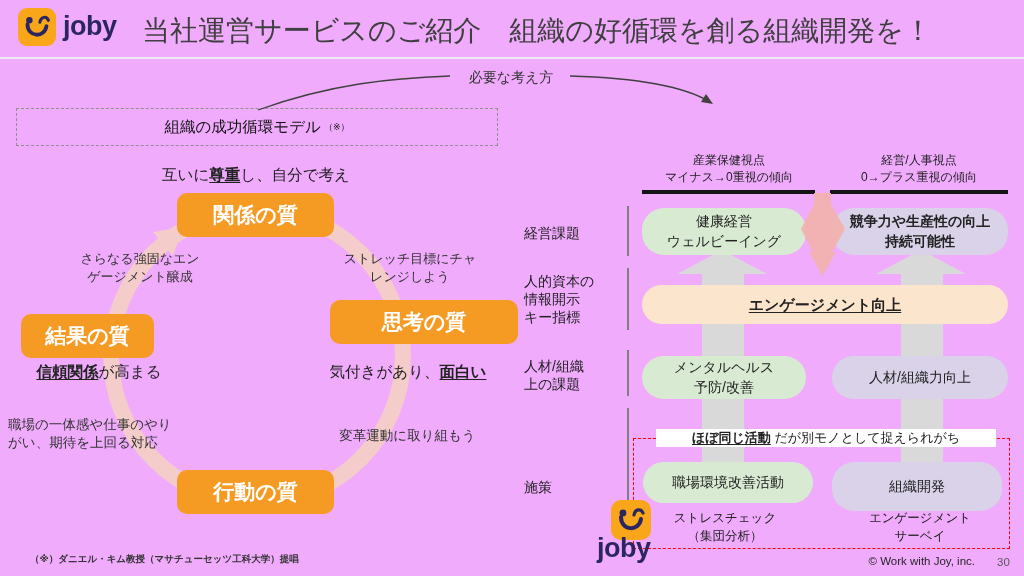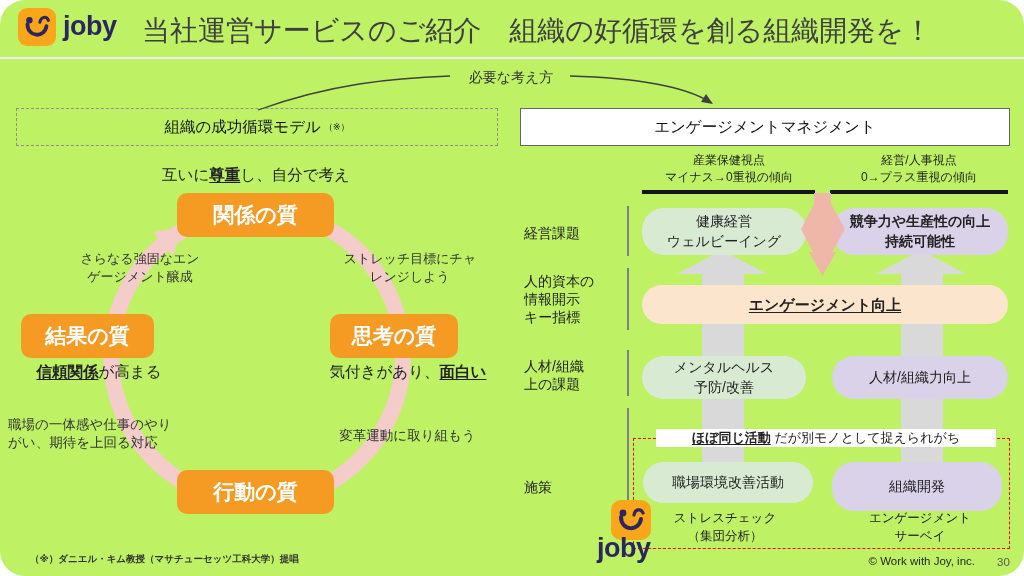--- a/index.html
+++ b/index.html
@@ -1,17 +1,17 @@
 <!DOCTYPE html>
 <html><head>
 <meta charset="utf-8">
 <style>
   html,body{margin:0;padding:0;background:#fff;}
-  .slide{position:relative;width:1024px;height:576px;background:#bef264;overflow:hidden;
-         font-family:"Liberation Sans","DejaVu Sans",sans-serif;color:#222;border-radius:25px;}
+  .slide{position:relative;width:1024px;height:576px;background:#f0abfc;overflow:hidden;
+         font-family:"Liberation Sans","DejaVu Sans",sans-serif;color:#222;}
   .abs{position:absolute;}
   
   .hdr-rule{left:0;top:57px;width:1024px;height:2px;background:#ECECEC;}
   .logo-icon{width:38px;height:38px;background:#F9A61A;border-radius:9px;}
   .logo-word{font-size:27px;font-weight:800;color:#2B2660;letter-spacing:-.5px;}
   .title{font-size:28px;color:#3F3F3F;white-space:nowrap;}
   
   .ml{white-space:pre-line;}
   .ctr{text-align:center;}
   .em{font-weight:700;text-decoration:underline;text-underline-offset:2px;}
@@ -97,41 +97,40 @@
     <span>組織の成功循環モデル</span>
     <span class="sup">（※）</span>
   </div>
 
   <div class="abs cap ctr" style="left:106px;top:165px;width:300px;">
     <span>互いに</span><span class="em">尊重</span><span>し、自分で考え</span>
   </div>
 
   <div class="abs obox" style="left:177px;top:193px;width:157px;height:44px;">関係の質</div>
   <div class="abs obox" style="left:21px;top:314px;width:133px;height:44px;">結果の質</div>
-  <div class="abs obox" style="left:330px;top:314px;width:128px;height:44px;">思考の質</div>
+  <div class="abs obox" style="left:330px;top:300px;width:188px;height:44px;">思考の質</div>
   <div class="abs obox" style="left:177px;top:470px;width:157px;height:44px;">行動の質</div>
 
   <div class="abs ann ctr ml" style="left:330px;top:250px;width:160px;">ストレッチ目標にチャ
 レンジしよう</div>
   <div class="abs ann ctr ml" style="left:60px;top:250px;width:160px;">さらなる強固なエン
 ゲージメント醸成</div>
   <div class="abs ann ml" style="left:8px;top:416px;width:182px;font-size:13.5px;">職場の一体感や仕事のやり
 がい、期待を上回る対応</div>
   <div class="abs ann ctr" style="left:325px;top:427px;width:165px;font-size:13.5px;">変革運動に取り組もう</div>
 
   <div class="abs cap ctr" style="left:4px;top:362px;width:190px;">
     <span class="em">信頼関係</span><span>が高まる</span>
   </div>
   <div class="abs cap ctr" style="left:318px;top:362px;width:180px;">
     <span>気付きがあり、</span><span class="em">面白い</span>
   </div>
 
   <div class="abs footnote">（※）ダニエル・キム教授（マサチューセッツ工科大学）提唱</div>
 
-  <div class="abs rhdr">エンゲージメントマネジメント</div>
 
   <div class="abs colhdr ctr ml" style="left:640px;top:152px;width:178px;">産業保健視点
 マイナス→0重視の傾向</div>
   <div class="abs colhdr ctr ml" style="left:830px;top:152px;width:178px;">経営/人事視点
 0→プラス重視の傾向</div>
   <div class="abs bar" style="left:642px;top:190px;width:173px;"></div>
   <div class="abs bar" style="left:830px;top:190px;width:178px;"></div>
 
   <div class="abs rowlbl" style="left:524px;top:224px;">経営課題</div>
   <div class="abs vdiv" style="left:627px;top:206px;height:50px;"></div>

